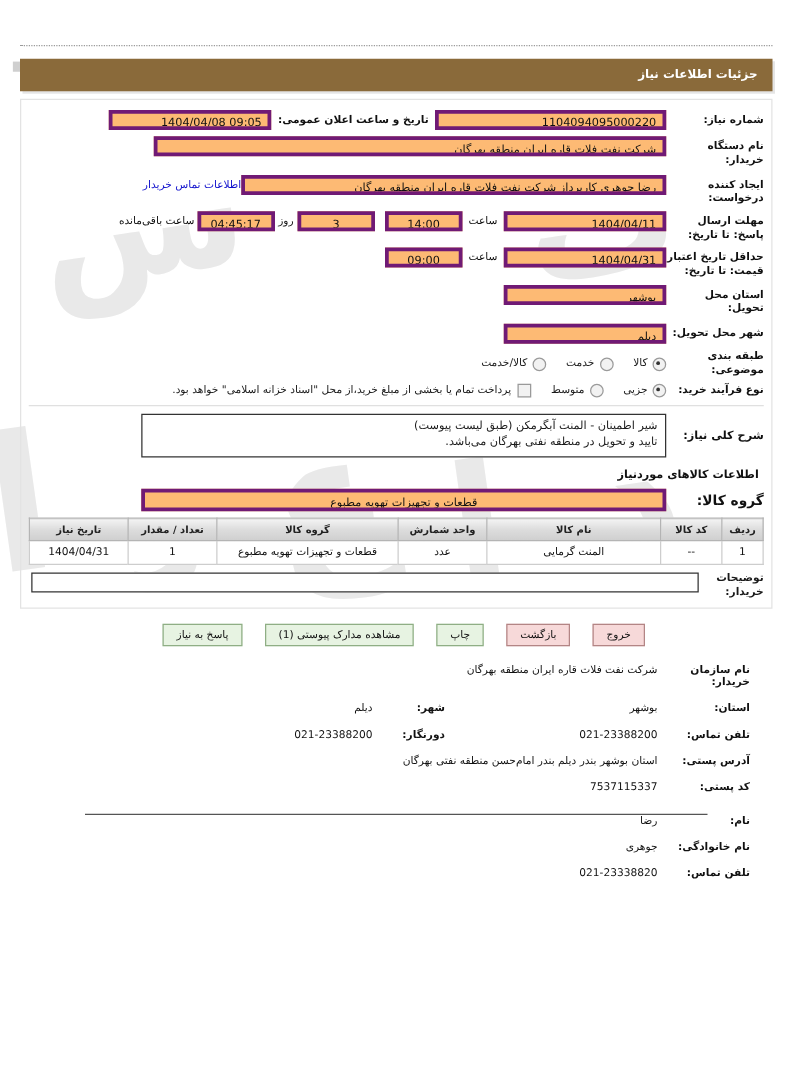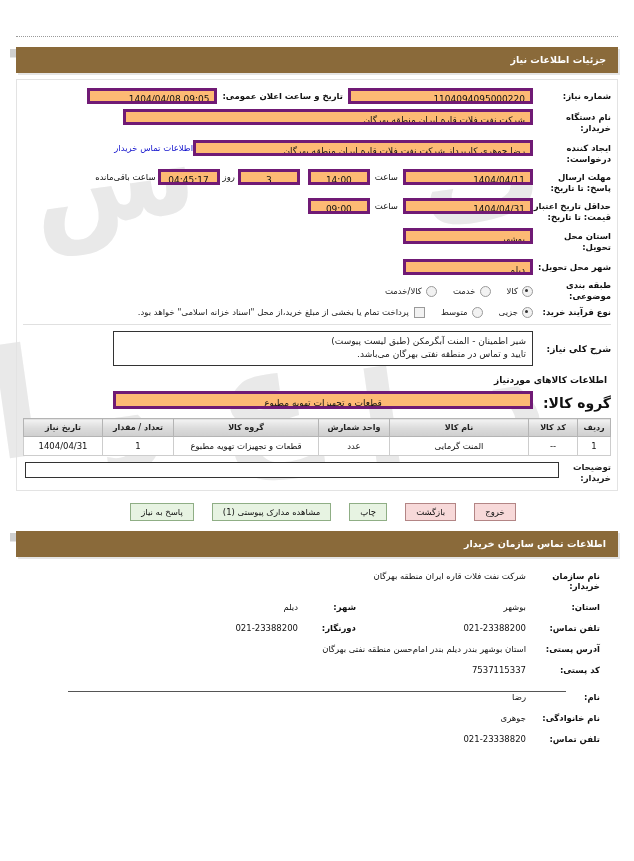--- a/index.html
+++ b/index.html
@@ -421,28 +421,28 @@
         <span>پرداخت تمام یا بخشی از مبلغ خرید،از محل "اسناد خزانه اسلامی" خواهد بود.</span>
       </div>
     </div>
 
     <div class="panel-sep"></div>
 
     <div class="frow" style="align-items:flex-start;">
       <div class="lbl lbl-w2" style="padding-top:12px;font-size:9px;">شرح کلی نیاز:</div>
       <div class="desc-box" style="width:420px;">
         <div>شیر اطمینان - المنت آبگرمکن (طبق لیست پیوست)</div>
-        <div>تایید و تماس در منطقه نفتی بهرگان می‌باشد.</div>
+        <div>تایید و تحویل در منطقه نفتی بهرگان می‌باشد.</div>
       </div>
     </div>
 
     <div class="subhead">اطلاعات کالاهای موردنیاز</div>
 
     <div class="frow">
-      <div class="lbl lbl-w2" style="font-size:14px;">گروه کالا:</div>
+      <div class="lbl lbl-w2" style="font-size:11px;">گروه کالا:</div>
       <div class="box center" style="width:420px;height:18px;line-height:18px;">قطعات و تجهیزات تهویه مطبوع</div>
     </div>
 
     <table class="items">
       <thead>
         <tr>
           <th style="width:28px;">ردیف</th>
           <th style="width:44px;">کد کالا</th>
           <th>نام کالا</th>
           <th style="width:66px;">واحد شمارش</th>
@@ -472,21 +472,20 @@
   </div>
 
   <div class="btn-row">
     <div class="btn btn-pink">خروج</div>
     <div class="btn btn-pink">بازگشت</div>
     <div class="btn btn-green">چاپ</div>
     <div class="btn btn-green">مشاهده مدارک پیوستی (1)</div>
     <div class="btn btn-green">پاسخ به نیاز</div>
   </div>
 
-  <div class="section-bar">اطلاعات تماس سازمان خریدار</div>
 
   <div class="contact">
 
     <div class="crow">
       <div class="ck">نام سازمان خریدار:</div>
       <div class="cv" style="min-width:auto;">شرکت نفت فلات قاره ایران منطقه بهرگان</div>
     </div>
 
     <div class="crow">
       <div class="ck">استان:</div>

